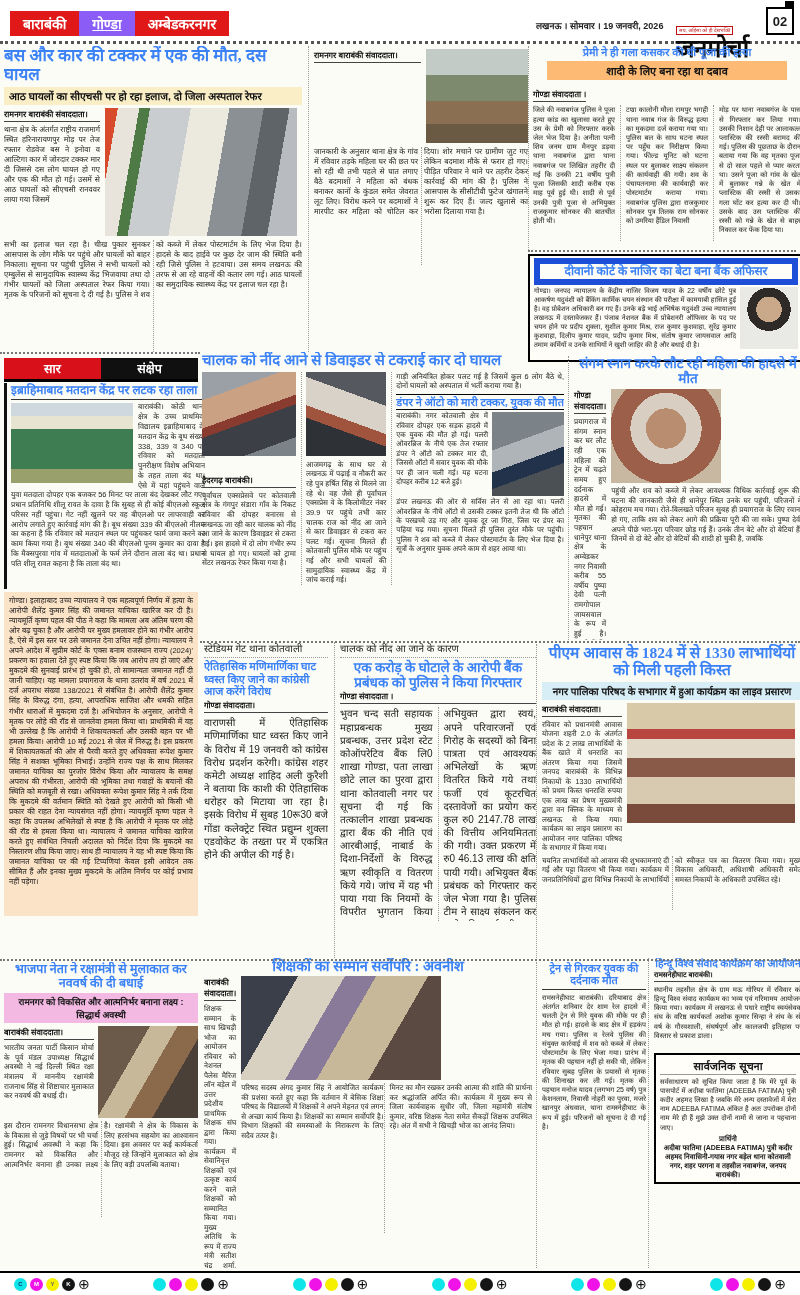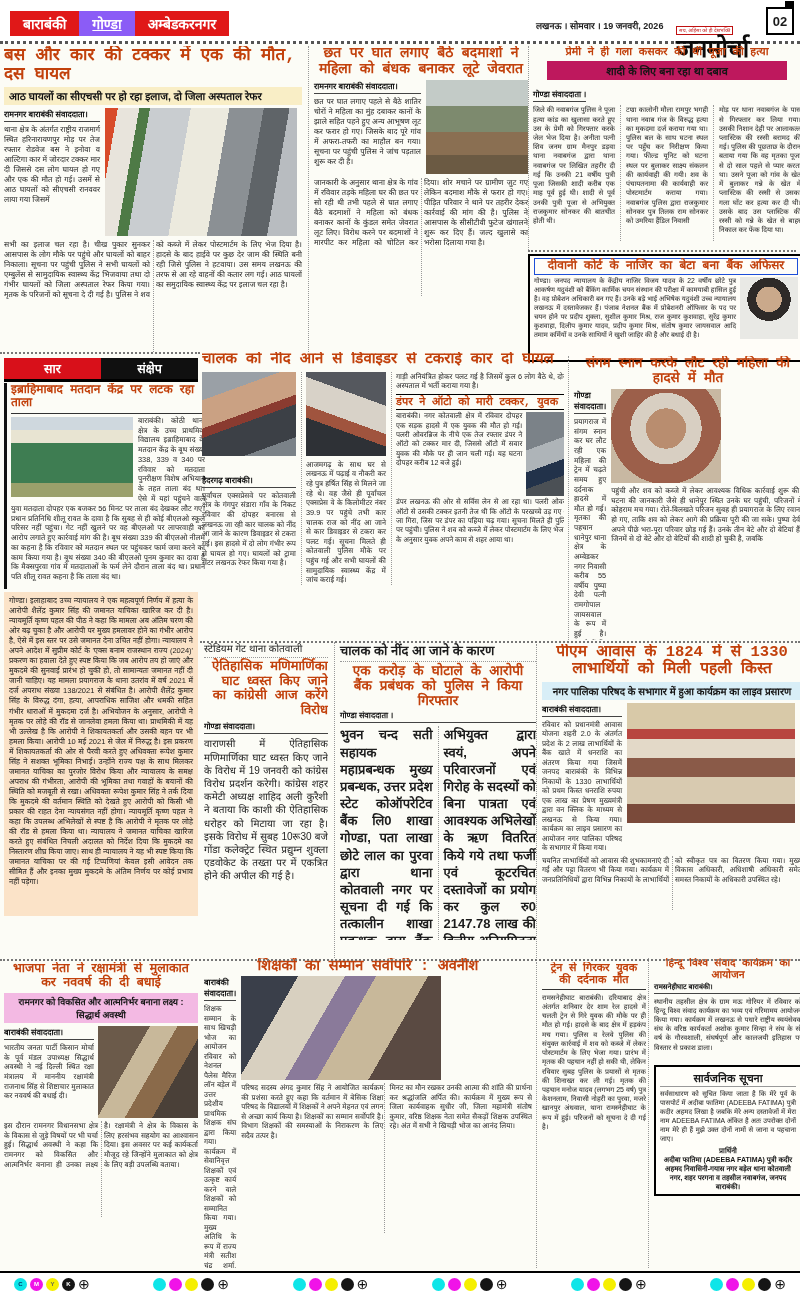--- a/index.html
+++ b/index.html
@@ -13,21 +13,21 @@
   .tab.blk{background:#8b5cf6;text-decoration:underline;}
   .dateline{position:absolute;left:536px;top:19px;font-size:9px;font-weight:700;color:#222;}
   .mast{position:absolute;left:676px;top:18px;width:86px;text-align:left;}
   .mast .tag{font-size:5px;color:#c01010;border:1px solid #c01010;display:inline-block;padding:0 2px;line-height:1.4;}
   .mast .nm{font-size:25px;font-weight:900;font-family:"DejaVu Serif",serif;letter-spacing:-1px;line-height:1;color:#0a0a0a;}
   .pagebox{position:absolute;left:766px;top:7px;width:24px;height:24px;border:2px solid #000;
            display:flex;align-items:center;justify-content:center;font-size:13px;font-weight:800;background:#fff;}
   .pagebox .flag{position:absolute;right:-2px;top:-8px;width:9px;height:7px;background:#000;}
   
   .art{position:absolute;overflow:hidden;}
-  .h{font-family:Liberation Mono, monospace;font-weight:800;color:#c2410c;line-height:1.12;}
+  .h{font-family:Liberation Serif, serif;font-weight:800;color:#3b82f6;line-height:1.12;}
   .by{font-size:8px;font-weight:700;border-bottom:1px solid #444;padding-bottom:2px;margin-bottom:3px;color:#111;}
   .t{font-size:7.6px;line-height:1.32;text-align:justify;color:#1c1c1c;}
   .sub{font-weight:800;color:#151515;}
   .ph{background:#b6b0a4;flex:none;}
   .cols2{column-count:2;column-gap:6px;column-rule:1px dotted #999;}
   .cols3{display:flex;gap:5px;}
   .cols3 > div{flex:1;}
   .cols3 > div + div{border-left:1px dotted #999;padding-left:5px;}
   .hsep{position:absolute;border-top:2px dotted #777;height:0;}
   
@@ -39,26 +39,26 @@
   .ph-crash{width:192px;height:128px;background:linear-gradient(100deg,#d84b2a 0 6%,#e8e4dc 6% 16%,#4e7a46 16% 21%,#c9cdd0 21% 40%,#eceade 40% 58%,#8b9094 58% 74%,#5f6468 74% 86%,#b8bcc0 86%);}
   #artA .cols2{height:130px;margin-top:4px;font-size:7.6px;}
   #artB{left:308px;top:46px;width:214px;height:306px;border-left:1px dotted #999;padding-left:5px;}
   #artB .h{font-size:14px;text-align:center;}
   #artB .row{display:flex;gap:5px;margin-top:3px;}
   #artB .lcol{flex:1;}
   .ph-police{width:102px;height:94px;background:linear-gradient(180deg,#c3cbc7 0 28%,#7d8a6e 28% 55%,#8a6f52 55% 80%,#6b5a43 80%);}
   #artB .cols2{height:118px;margin-top:4px;}
   #artC{left:528px;top:46px;width:268px;height:204px;border-left:1px dotted #999;padding-left:4px;}
   #artC .h{font-size:11px;white-space:nowrap;text-align:center;}
-  #artC .sub{background:#be185d;font-size:11px;text-align:center;padding:2px 20px;margin:3px 14px;}
+  #artC .sub{background:#fdba74;font-size:11px;text-align:center;padding:2px 20px;margin:3px 14px;}
   #artC .by{display:inline-block;border-bottom:1px solid #444;}
   #artC .t{font-size:7px;}
   #artC .cols3{height:136px;}
   #artD{left:528px;top:254px;width:264px;height:100px;border:2px solid #000;padding:2px 4px;background:#fffdf8;}
-  #artD .h{font-size:12px;text-align:center;border:1px solid #1d4ed8;padding:1px 2px;margin-bottom:2px;}
+  #artD .h{font-size:12px;text-align:center;border:6px solid #1d4ed8;padding:1px 2px;margin-bottom:2px;}
   #artD .row{display:flex;gap:4px;}
   #artD .t{font-size:6.8px;flex:1;}
   .ph-officer{width:58px;height:62px;background:radial-gradient(circle at 50% 36%,#caa98b 0 26%,#2e2a28 26% 44%,#e9e9e5 44%);}
   
   #saar{left:4px;top:358px;width:194px;height:21px;display:flex;border-bottom:3px solid #000;}
   #saar div{flex:1;color:#fff;font-weight:800;font-size:12.5px;text-align:center;font-family:"DejaVu Serif",serif;line-height:21px;}
   #saar .s1{background:#d8101a;}
   #saar .s2{background:#101010;}
   #artE{left:4px;top:383px;width:194px;height:206px;border-left:3px solid #111;padding-left:4px;}
   #artE .h{font-size:12px;border-bottom:1px solid #333;padding:1px 0 2px;}
@@ -86,30 +86,30 @@
   #artH .lcol{width:104px;}
   #artH .t{font-size:7.3px;}
   .ph-woman{width:110px;height:94px;background:radial-gradient(circle at 50% 42%,#b98d6f 0 26%,#d8cfc2 26% 46%,#9c5f4a 46% 72%,#c8b8a2 72%);}
   
   #artI{left:4px;top:592px;width:194px;height:366px;}
   #artI .h{font-size:12px;text-align:center;margin-bottom:3px;}
   #artI .body{background:#fbe3c8;padding:4px 5px;font-size:7.5px;line-height:1.34;text-align:justify;height:316px;overflow:hidden;}
   
   #artJ{left:204px;top:642px;width:124px;height:316px;}
   #artJ .pre{font-size:7.2px;border-bottom:1px dotted #999;padding-bottom:2px;margin-bottom:2px;}
-  #artJ .h{font-size:13px;text-align:right;margin:2px 0;}
+  #artJ .h{font-size:11px;text-align:left;margin:2px 0;}
   #artJ .t{font-size:10px;}
   
   #artK{left:334px;top:642px;width:196px;height:316px;border-left:1px dotted #999;padding-left:5px;}
   #artK .pre{font-size:7.2px;border-bottom:1px dotted #999;padding-bottom:2px;margin-bottom:2px;}
   #artK .h{font-size:13.5px;text-align:center;}
   #artK .cols{display:flex;gap:5px;height:214px;overflow:hidden;margin-top:2px;}
   #artK .cols div{flex:1;}
   #artK .cols div + div{border-left:1px dotted #999;padding-left:5px;}
-  #artK .t{font-size:13px;font-weight:bold;}
+  #artK .t{font-size:10px;}
   
   #artL{left:536px;top:644px;width:260px;height:314px;border-left:1px dotted #999;padding-left:5px;}
   #artL .h{font-size:15.5px;text-align:center;}
   #artL .sub{background:#d8eef7;font-size:10px;text-align:center;padding:2px 3px;margin:3px 0;}
   #artL .row{display:flex;gap:5px;}
   #artL .lcol{width:80px;}
   #artL .t{font-size:7.2px;}
   .ph-awas{width:168px;height:120px;background:linear-gradient(180deg,#d8c9a8 0 22%,#b8453f 22% 30%,#e3d9c8 30% 46%,#8a5a48 46% 62%,#d8cab0 62% 84%,#7a4a3a 84%);}
   #artL .cols2{height:54px;margin-top:3px;}
   
@@ -186,25 +186,23 @@
       <div class="lcol">
         <div class="by">रामनगर बाराबंकी संवाददाता।</div>
         <div class="t">थाना क्षेत्र के अंतर्गत राष्ट्रीय राजमार्ग स्थित हरिनारायणपुर मोड़ पर तेज रफ्तार रोडवेज बस ने इनोवा व आल्टिगा कार में जोरदार टक्कर मार दी जिससे दस लोग घायल हो गए और एक की मौत हो गई। उसमें से आठ घायलों को सीएचसी रानववर लाया गया जिसमें</div>
       </div>
       <div class="ph ph-crash"></div>
     </div>
     <div class="t cols2">सभी का इलाज चल रहा है। चीख पुकार सुनकर आसपास के लोग मौके पर पहुंचे और घायलों को बाहर निकाला। सूचना पर पहुंची पुलिस ने सभी घायलों को एम्बुलेंस से सामुदायिक स्वास्थ्य केंद्र भिजवाया तथा दो गंभीर घायलों को जिला अस्पताल रेफर किया गया। मृतक के परिजनों को सूचना दे दी गई है। पुलिस ने शव को कब्जे में लेकर पोस्टमार्टम के लिए भेज दिया है। हादसे के बाद हाईवे पर कुछ देर जाम की स्थिति बनी रही जिसे पुलिस ने हटवाया। उस समय लखनऊ की तरफ से आ रहे वाहनों की कतार लग गई। आठ घायलों का समुदायिक स्वास्थ्य केंद्र पर इलाज चल रहा है।</div>
   </div>
 
   <div class="art" id="artB">
-    <div class="h">छत पर घात लगाए बैठे बदमाशों ने महिला को बंधक बनाकर लूटे जेवरात</div>
     <div class="row">
       <div class="lcol">
         <div class="by">रामनगर बाराबंकी संवाददाता।</div>
-        <div class="t">छत पर घात लगाए पहले से बैठे शातिर चोरों ने महिला का मुंह दबाकर कानों के झाले सहित पहने हुए अन्य आभूषण लूट कर फरार हो गए। जिसके बाद पूरे गांव में अफरा-तफरी का माहौल बन गया। सूचना पर पहुंची पुलिस ने जांच पड़ताल शुरू कर दी है।</div>
       </div>
       <div class="ph ph-police"></div>
     </div>
     <div class="t cols2">जानकारी के अनुसार थाना क्षेत्र के गांव में रविवार तड़के महिला घर की छत पर सो रही थी तभी पहले से घात लगाए बैठे बदमाशों ने महिला को बंधक बनाकर कानों के कुंडल समेत जेवरात लूट लिए। विरोध करने पर बदमाशों ने मारपीट कर महिला को चोटिल कर दिया। शोर मचाने पर ग्रामीण जुट गए लेकिन बदमाश मौके से फरार हो गए। पीड़ित परिवार ने थाने पर तहरीर देकर कार्रवाई की मांग की है। पुलिस ने आसपास के सीसीटीवी फुटेज खंगालने शुरू कर दिए हैं। जल्द खुलासे का भरोसा दिलाया गया है।</div>
   </div>
 
   <div class="art" id="artC">
     <div class="h">प्रेमी ने ही गला कसकर की थी पूजा की हत्या</div>
     <div class="sub">शादी के लिए बना रहा था दबाव</div>
     <div class="by">गोण्डा संवाददाता ।</div>

